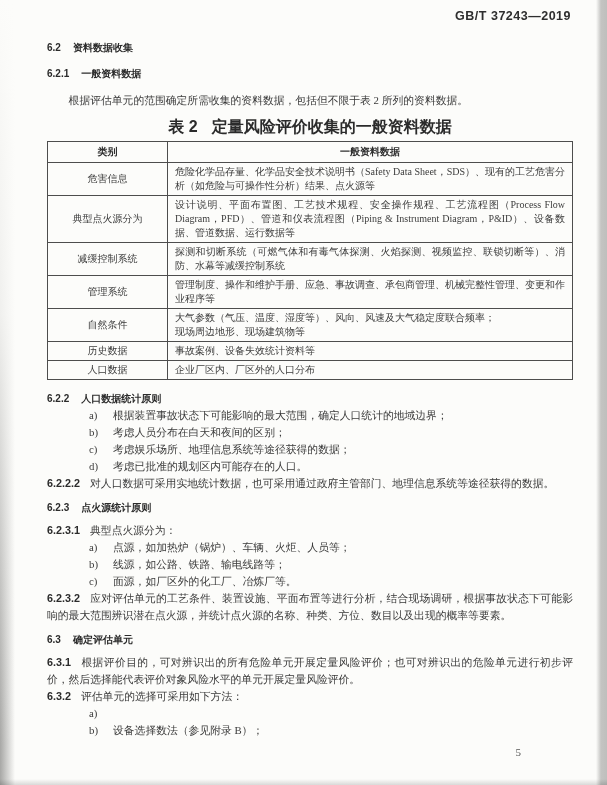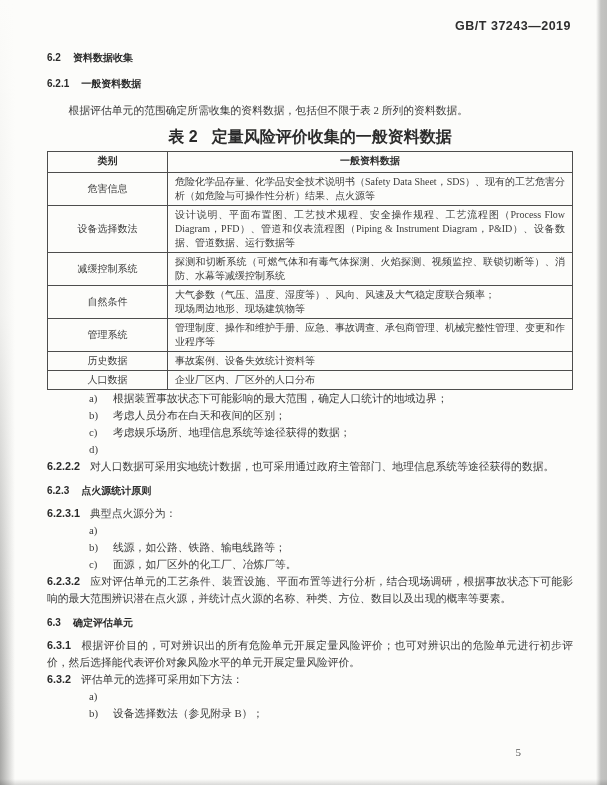--- a/index.html
+++ b/index.html
@@ -31,21 +31,20 @@
   }
   .scan-edge-bottom {
     position:absolute; left:0; right:0; bottom:0; height:6px;
     background:linear-gradient(to bottom, rgba(0,0,0,0), rgba(0,0,0,.14));
     pointer-events:none;
   }
   .content {
     position:absolute; top:8px; left:47px; width:526px;
     font-size:10.8px; line-height:17px;
     filter:blur(.2px);
-    margin-top:10px;
   }
   .doc-header {
     text-align:right;
     font-family:"Liberation Sans","DejaVu Sans",sans-serif;
     font-weight:bold; font-size:12.5px; color:#2e2e2e;
     letter-spacing:.5px;
     padding-right:2px;
   }
   .h-sec {
     font-family:"Liberation Sans","DejaVu Sans",sans-serif;
@@ -78,21 +77,21 @@
     font-size:10px; line-height:14px;
     color:#3c3c3c;
   }
   table.data th, table.data td {
     border:1px solid #4d4d4d;
     padding:2px 7px;
     vertical-align:middle;
   }
   table.data { border:1.5px solid #444; }
   table.data th {
-    font-family:Liberation Mono, monospace;
+    font-family:Liberation Sans, sans-serif;
     font-weight:bold; text-align:center; color:#2f2f2f;
     padding:3px 4px;
   }
   td.cat { width:120px; text-align:center; }
   td.desc { text-align:justify; }
   td.desc .cell-line { display:block; }
   .list { list-style:none; }
   .list li { display:flex; }
   .list .marker { width:24px; flex:0 0 24px; padding-left:0; }
   .list { padding-left:42px; }
@@ -131,94 +130,99 @@
         </tr>
       </thead>
       <tbody>
         <tr>
           <td class="cat">危害信息</td>
           <td class="desc">
               <span class="cell-line">危险化学品存量、化学品安全技术说明书（Safety Data Sheet，SDS）、现有的工艺危害分析（如危险与可操作性分析）结果、点火源等</span>
             </td>
         </tr>
         <tr>
-          <td class="cat">设备选择数法</td>
+          <td class="cat">典型点火源分为</td>
           <td class="desc">
               <span class="cell-line">设计说明、平面布置图、工艺技术规程、安全操作规程、工艺流程图（Process Flow Diagram，PFD）、管道和仪表流程图（Piping &amp; Instrument Diagram，P&amp;ID）、设备数据、管道数据、运行数据等</span>
             </td>
         </tr>
         <tr>
           <td class="cat">减缓控制系统</td>
           <td class="desc">
               <span class="cell-line">探测和切断系统（可燃气体和有毒气体探测、火焰探测、视频监控、联锁切断等）、消防、水幕等减缓控制系统</span>
+            </td>
+        </tr>
+        <tr>
+          <td class="cat">管理系统</td>
+          <td class="desc">
+              <span class="cell-line">管理制度、操作和维护手册、应急、事故调查、承包商管理、机械完整性管理、变更和作业程序等</span>
             </td>
         </tr>
         <tr>
           <td class="cat">自然条件</td>
           <td class="desc">
             <span class="cell-line">大气参数（气压、温度、湿度等）、风向、风速及大气稳定度联合频率；</span>
             <span class="cell-line">现场周边地形、现场建筑物等</span>
           </td>
         </tr>
         <tr>
-          <td class="cat">管理系统</td>
-          <td class="desc">
-              <span class="cell-line">管理制度、操作和维护手册、应急、事故调查、承包商管理、机械完整性管理、变更和作业程序等</span>
-            </td>
-        </tr>
-        <tr>
           <td class="cat">历史数据</td>
           <td class="desc">
               <span class="cell-line">事故案例、设备失效统计资料等</span>
             </td>
         </tr>
         <tr>
           <td class="cat">人口数据</td>
           <td class="desc">
               <span class="cell-line">企业厂区内、厂区外的人口分布</span>
             </td>
         </tr>
       </tbody>
     </table>
 
+    <div class="h-sec h-622">
+      <span class="num">6.2.2</span><span>人口数据统计原则</span>
+    </div>
 
 
     <ul class="list">
       <li>
           <span class="marker">a)</span>
           <span>根据装置事故状态下可能影响的最大范围，确定人口统计的地域边界；</span>
         </li>
       <li>
           <span class="marker">b)</span>
           <span>考虑人员分布在白天和夜间的区别；</span>
         </li>
       <li>
           <span class="marker">c)</span>
           <span>考虑娱乐场所、地理信息系统等途径获得的数据；</span>
         </li>
       <li>
           <span class="marker">d)</span>
+          <span>考虑已批准的规划区内可能存在的人口。</span>
         </li>
     </ul>
 
     <p class="para p-plain">
       <span class="num">6.2.2.2</span><span>对人口数据可采用实地统计数据，也可采用通过政府主管部门、地理信息系统等途径获得的数据。</span>
     </p>
 
     <div class="h-sec h-623">
       <span class="num">6.2.3</span><span>点火源统计原则</span>
     </div>
 
     <p class="para p-after-h">
       <span class="num">6.2.3.1</span><span>典型点火源分为：</span>
     </p>
 
     <ul class="list">
       <li>
           <span class="marker">a)</span>
+          <span>点源，如加热炉（锅炉）、车辆、火炬、人员等；</span>
         </li>
       <li>
           <span class="marker">b)</span>
           <span>线源，如公路、铁路、输电线路等；</span>
         </li>
       <li>
           <span class="marker">c)</span>
           <span>面源，如厂区外的化工厂、冶炼厂等。</span>
         </li>
     </ul>

